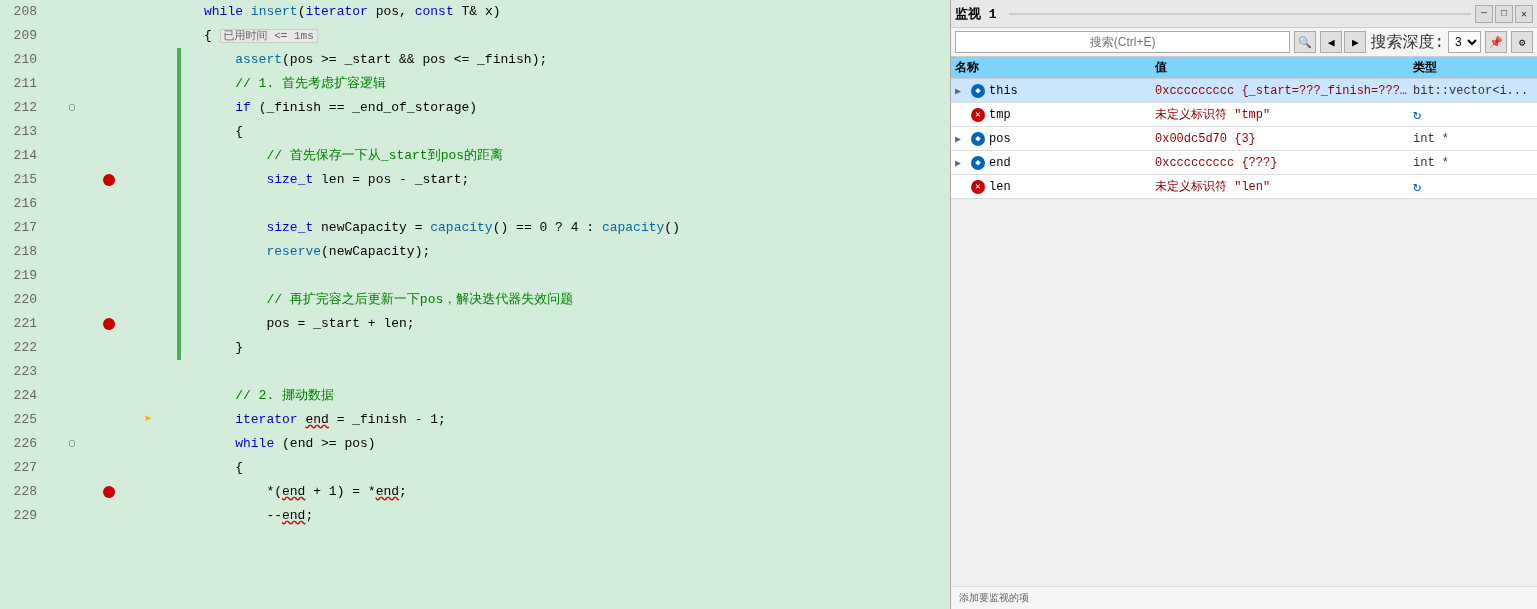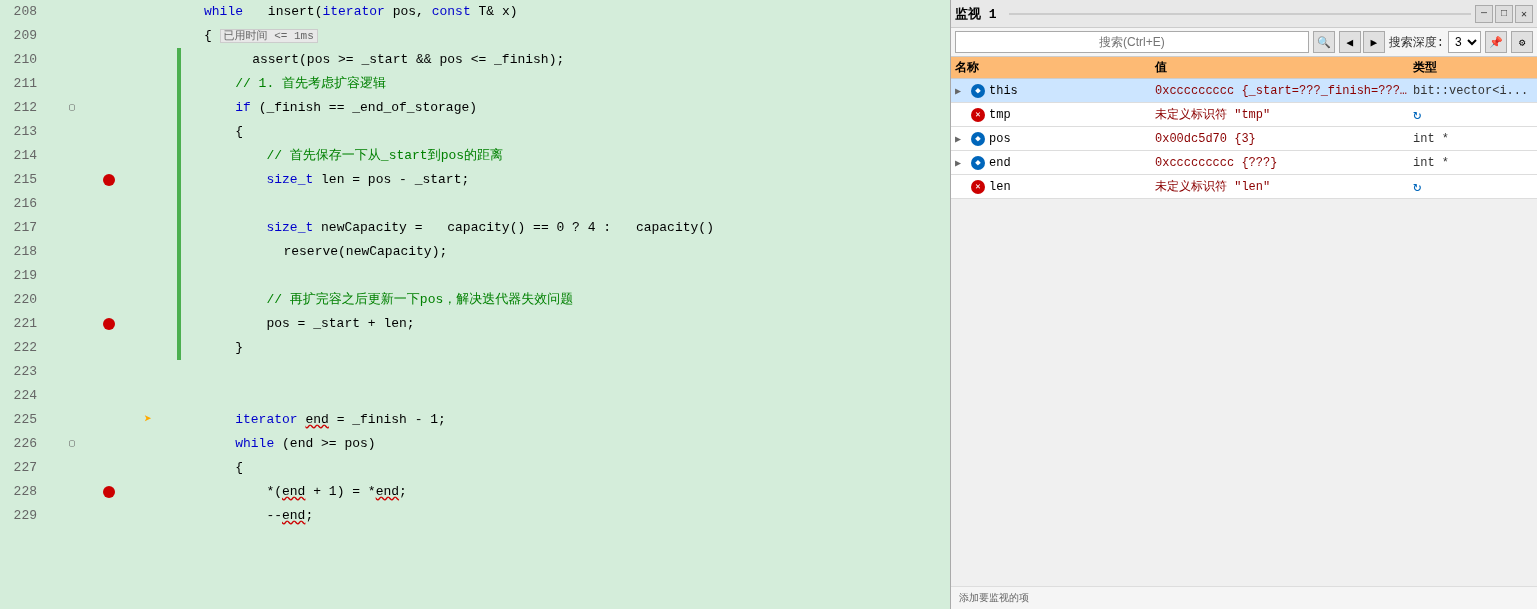--- a/index.html
+++ b/index.html
@@ -92,21 +92,21 @@
     .line-content {
       flex: 1;
       padding-left: 4px;
       line-height: 24px;
       white-space: pre;
       color: #000;
     }
 
     
     .kw { color: #0000cc; font-weight: normal; }
-    .fn { color: #000000; margin-left: 17px; }
+    .fn { color: #0369a1; }
     .cmt { color: #008000; }
 
     
     .watch-panel {
       flex: 1;
       background: #f0f0f0;
       border-left: 1px solid #aaa;
       display: flex;
       flex-direction: column;
     }
@@ -183,41 +183,41 @@
       justify-content: center;
       font-size: 11px;
     }
 
     .search-nav {
       display: flex;
       gap: 2px;
     }
 
     .depth-label {
-      font-size: 12px;
+      font-size: 16px;
       color: #333;
     }
 
     .depth-select {
       height: 22px;
       border: 1px solid #aaa;
       font-size: 12px;
       background: white;
       padding: 0 2px;
     }
 
     .watch-table {
       flex: 1;
       overflow-y: auto;
     }
 
     .watch-table-header {
       display: grid;
       grid-template-columns: 200px 1fr 120px;
-      background: #fdba74;
+      background: #7dd3fc;
       border-bottom: 1px solid #ccc;
       padding: 2px 4px;
       font-size: 12px;
       font-weight: bold;
       color: #000;
     }
 
     .watch-row {
       display: grid;
       grid-template-columns: 200px 1fr 120px;
@@ -435,20 +435,21 @@
         <div class="execution-arrow"></div>
         <div class="line-bar"></div>
         <div class="line-content"></div>
       </div>
       <div class="code-line">
         <div class="line-number">224</div>
         <div class="line-collapse"></div>
         <div class="line-breakpoint"></div>
         <div class="execution-arrow"></div>
         <div class="line-bar"></div>
+        <div class="line-content">    <span class="cmt">// 2. 挪动数据</span></div>
       </div>
       <div class="code-line">
         <div class="line-number">225</div>
         <div class="line-collapse"></div>
         <div class="line-breakpoint"></div>
         <div class="execution-arrow" style="color: rgb(255, 170, 0);">➤</div>
         <div class="line-bar"></div>
         <div class="line-content">    <span class="kw">iterator</span> <span style="text-decoration:underline wavy #cc0000;text-decoration-skip-ink:none;">end</span> = _finish - 1;</div>
       </div>
       <div class="code-line">

